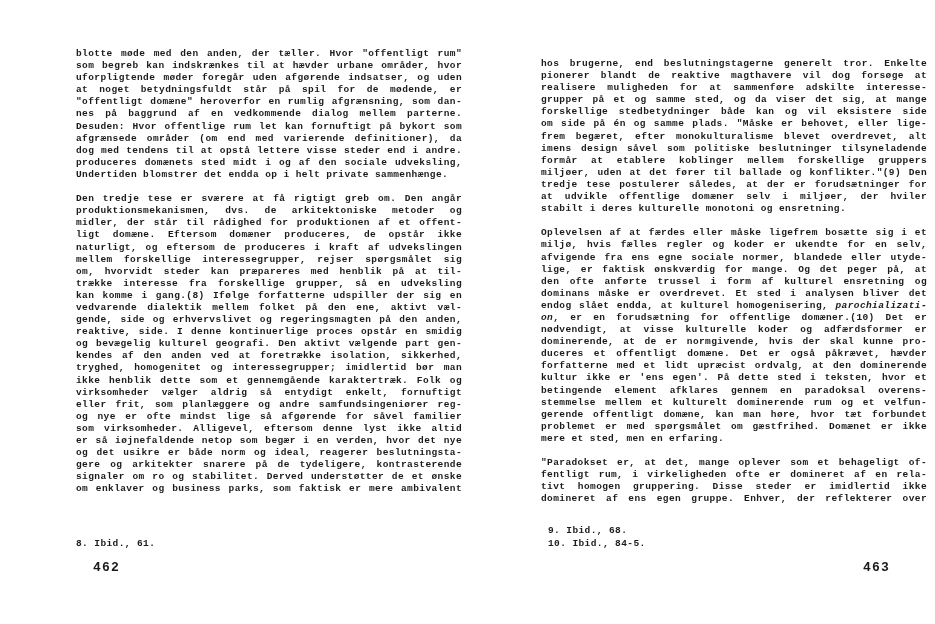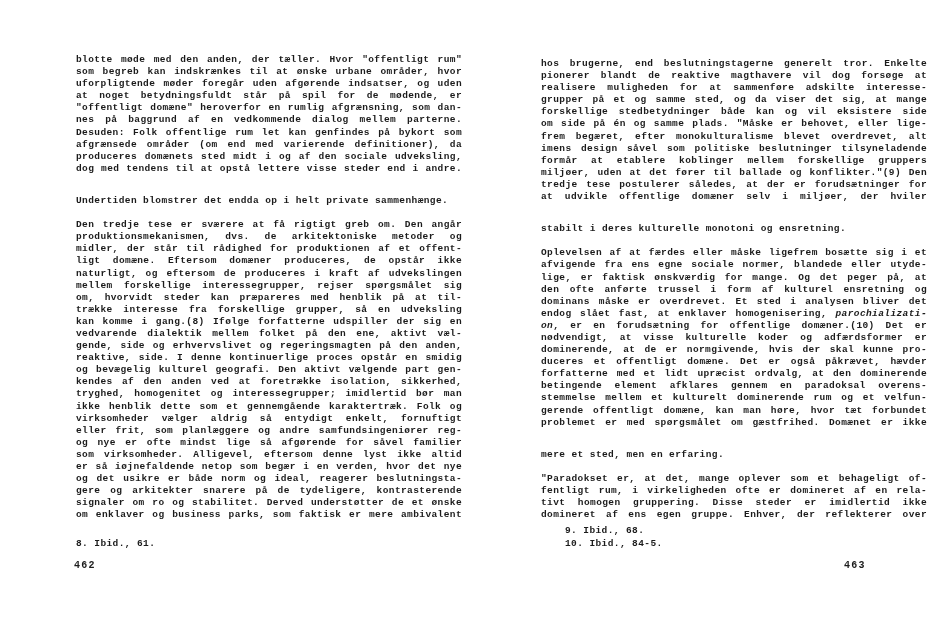--- a/index.html
+++ b/index.html
@@ -13,64 +13,65 @@
     color: #1b1b1b;
     overflow: hidden;
   }
   .text-block {
     position: absolute;
     width: 386px;
     font-size: 9.5px;
     line-height: 12.1px;
     letter-spacing: 0.4px;
   }
-  #text-left  { left: 76px;  top: 54px; }
+  #text-left  { left: 76px;  top: 48px; }
   #text-right { left: 541px; top: 58px; }
   .line {
     text-align: justify;
     text-align-last: justify;
     height: 12.1px;
     overflow: hidden;
   }
-  .line.no-just { text-align-last: left; margin-top: 20px; }
+  .line.no-just { text-align-last: left; }
   .line em { font-style: italic; margin-top: 32px; }
   .paragraph-gap { height: 12.1px; }
   .footnotes {
     position: absolute;
     font-size: 9.5px;
     line-height: 12.7px;
     letter-spacing: 0.4px;
   }
   #fn-left  { left: 76px;  top: 538px; text-align: right; }
-  #fn-right { left: 565px; top: 525px; }
+  #fn-right { left: 548px; top: 525px; }
   .page-number {
     position: absolute;
-    font-size: 10px;
+    font-size: 13px;
     letter-spacing: 1.2px;
+    margin-left: 19px;
   }
   #pn-left  { left: 74px;  top: 560px; }
   #pn-right { left: 844px; top: 560px; text-align: right; }
 </style>
 </head>
 <body>
 
 <div class="spread">
 
   <section>
     <div class="text-block" id="text-left">
         <div class="line"><span>blotte møde med den anden, der tæller. Hvor "offentligt rum"</span></div>
-        <div class="line"><span>som begreb kan indskrænkes til at ønske urbane områder, hvor</span></div>
+        <div class="line"><span>som begreb kan indskrænkes til at hævder urbane områder, hvor</span></div>
         <div class="line"><span>uforpligtende møder foregår uden afgørende indsatser, og uden</span></div>
         <div class="line"><span>at noget betydningsfuldt står på spil for de mødende, er</span></div>
         <div class="line"><span>"offentligt domæne" heroverfor en rumlig afgrænsning, som dan-</span></div>
         <div class="line"><span>nes på baggrund af en vedkommende dialog mellem parterne.</span></div>
-        <div class="line"><span>Desuden: Folk offentlige rum let kan genfindes på bykort som</span></div>
+        <div class="line"><span>Desuden: Hvor offentlige rum let kan fornuftigt på bykort som</span></div>
         <div class="line"><span>afgrænsede områder (om end med varierende definitioner), da</span></div>
+        <div class="line"><span>dog med tendens til at opstå lettere visse steder end i andre.</span></div>
         <div class="line"><span>produceres domænets sted midt i og af den sociale udveksling,</span></div>
-        <div class="line"><span>dog med tendens til at opstå lettere visse steder end i andre.</span></div>
         <div class="line no-just"><span>Undertiden blomstrer det endda op i helt private sammenhænge.</span></div>
         <div class="paragraph-gap"></div>
         <div class="line"><span>Den tredje tese er sværere at få rigtigt greb om. Den angår</span></div>
         <div class="line"><span>produktionsmekanismen, dvs. de arkitektoniske metoder og</span></div>
         <div class="line"><span>midler, der står til rådighed for produktionen af et offent-</span></div>
         <div class="line"><span>ligt domæne. Eftersom domæner produceres, de opstår ikke</span></div>
         <div class="line"><span>naturligt, og eftersom de produceres i kraft af udvekslingen</span></div>
         <div class="line"><span>mellem forskellige interessegrupper, rejser spørgsmålet sig</span></div>
         <div class="line"><span>om, hvorvidt steder kan præpareres med henblik på at til-</span></div>
         <div class="line"><span>trække interesse fra forskellige grupper, så en udveksling</span></div>
@@ -108,30 +109,32 @@
         <div class="line"><span>om side på én og samme plads. "Måske er behovet, eller lige-</span></div>
         <div class="line"><span>frem begæret, efter monokulturalisme blevet overdrevet, alt</span></div>
         <div class="line"><span>imens design såvel som politiske beslutninger tilsyneladende</span></div>
         <div class="line"><span>formår at etablere koblinger mellem forskellige gruppers</span></div>
         <div class="line"><span>miljøer, uden at det fører til ballade og konflikter."(9) Den</span></div>
         <div class="line"><span>tredje tese postulerer således, at der er forudsætninger for</span></div>
         <div class="line"><span>at udvikle offentlige domæner selv i miljøer, der hviler</span></div>
         <div class="line no-just"><span>stabilt i deres kulturelle monotoni og ensretning.</span></div>
         <div class="paragraph-gap"></div>
         <div class="line"><span>Oplevelsen af at færdes eller måske ligefrem bosætte sig i et</span></div>
+        <div class="line"><span>miljø, hvis fælles regler og koder er ukendte for en selv,</span></div>
         <div class="line"><span>afvigende fra ens egne sociale normer, blandede eller utyde-</span></div>
         <div class="line"><span>lige, er faktisk ønskværdig for mange. Og det peger på, at</span></div>
         <div class="line"><span>den ofte anførte trussel i form af kulturel ensretning og</span></div>
         <div class="line"><span>dominans måske er overdrevet. Et sted i analysen bliver det</span></div>
-        <div class="line"><span>endog slået fast, at enklaver homogenisering, </span><em>parochializati-</em></div>
+        <div class="line"><span>endog slået endda, at kulturel homogenisering, </span><em>parochializati-</em></div>
         <div class="line"><em>on</em><span>, er en forudsætning for offentlige domæner.(10) Det er</span></div>
         <div class="line"><span>nødvendigt, at visse kulturelle koder og adfærdsformer er</span></div>
         <div class="line"><span>dominerende, at de er normgivende, hvis der skal kunne pro-</span></div>
         <div class="line"><span>duceres et offentligt domæne. Det er også påkrævet, hævder</span></div>
         <div class="line"><span>forfatterne med et lidt upræcist ordvalg, at den dominerende</span></div>
+        <div class="line"><span>kultur ikke er 'ens egen'. På dette sted i teksten, hvor et</span></div>
         <div class="line"><span>betingende element afklares gennem en paradoksal overens-</span></div>
         <div class="line"><span>stemmelse mellem et kulturelt dominerende rum og et velfun-</span></div>
         <div class="line"><span>gerende offentligt domæne, kan man høre, hvor tæt forbundet</span></div>
         <div class="line"><span>problemet er med spørgsmålet om gæstfrihed. Domænet er ikke</span></div>
         <div class="line no-just"><span>mere et sted, men en erfaring.</span></div>
         <div class="paragraph-gap"></div>
         <div class="line"><span>"Paradokset er, at det, mange oplever som et behageligt of-</span></div>
         <div class="line"><span>fentligt rum, i virkeligheden ofte er domineret af en rela-</span></div>
         <div class="line"><span>tivt homogen gruppering. Disse steder er imidlertid ikke</span></div>
         <div class="line"><span>domineret af ens egen gruppe. Enhver, der reflekterer over</span></div>

